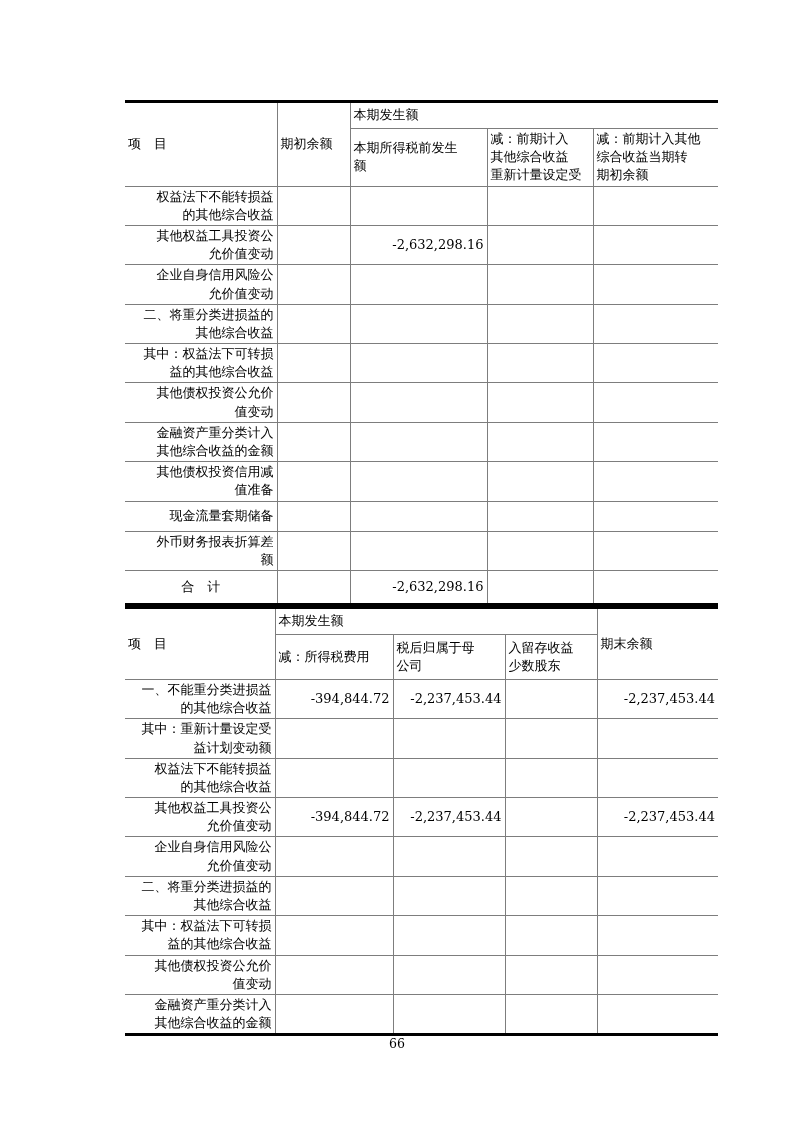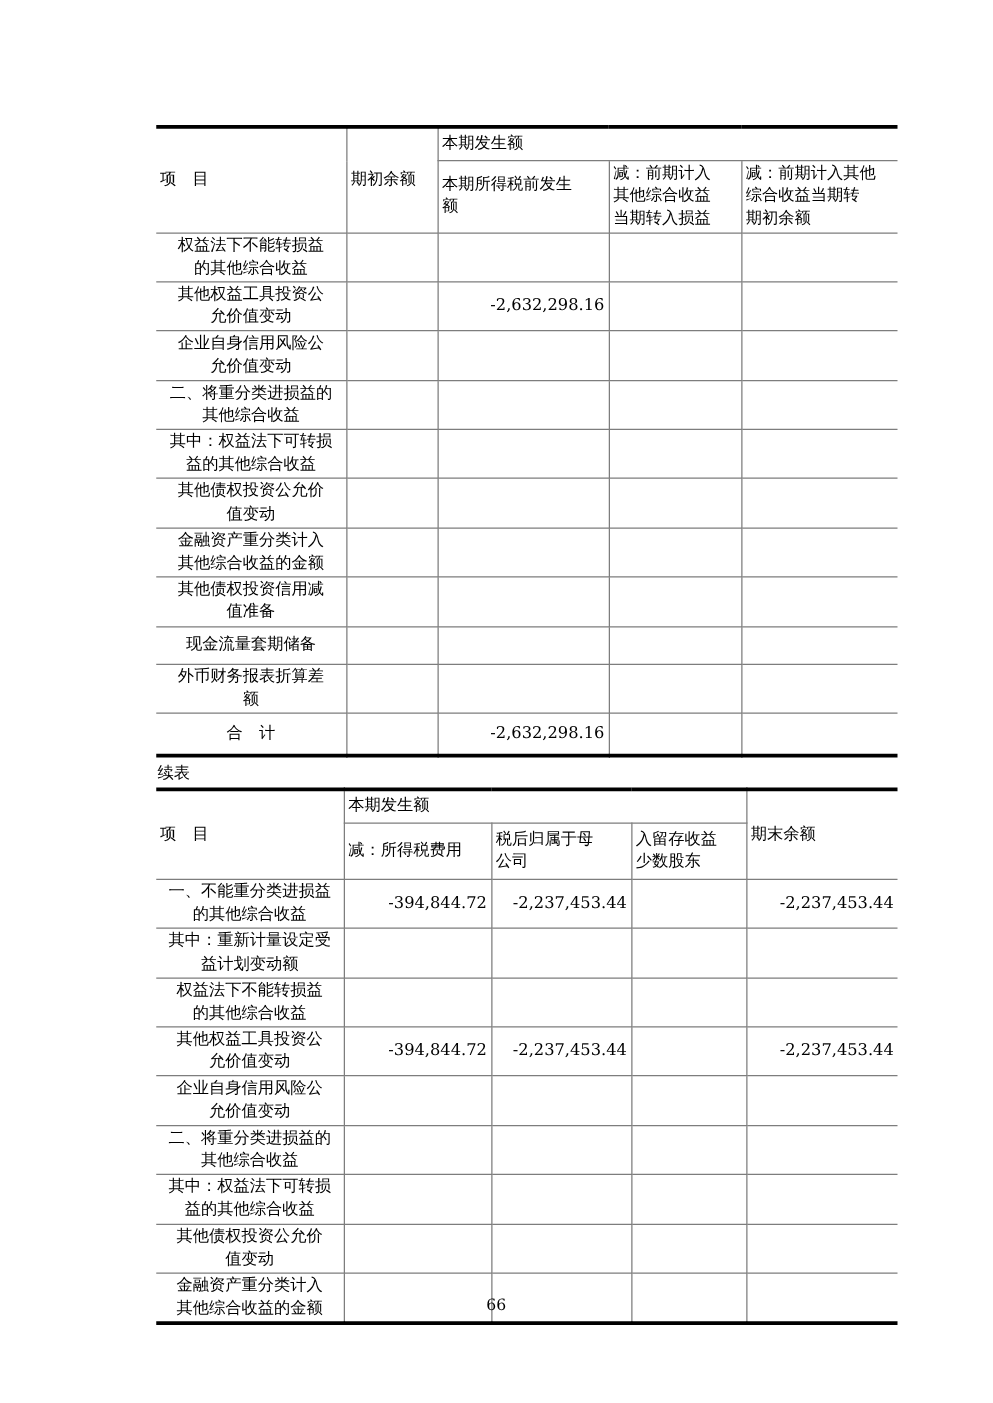--- a/index.html
+++ b/index.html
@@ -38,21 +38,21 @@
     padding: 1px 3px;
     overflow: hidden;
   }
   table.fin tr > *:first-child { border-left: none; }
   table.fin tr > *:last-child  { border-right: none; }
   th.group, th.hcell {
     text-align: left;
     white-space: pre-line;
   }
   td.label {
-    text-align: center;
+    text-align: right;
     white-space: pre-line;
     padding-left: 3px;
   }
   td.num {
     text-align: right;
     padding-right: 6px;
     white-space: nowrap;
   }
   tr.hrow1 > * { height: 23px; }
   tr.hrow2-t2 > * { height: 42px; }
@@ -91,21 +91,21 @@
           <tr class="hrow1">
         <th class="hcell" rowspan="2">项　目</th>
         <th class="hcell" rowspan="2">期初余额</th>
         <th class="group" colspan="3">本期发生额</th>
       </tr>
       <tr>
         <th class="hcell">本期所得税前发生
 额</th>
         <th class="hcell">减：前期计入
 其他综合收益
-当期转入损益</th>
+重新计量设定受</th>
         <th class="hcell">减：前期计入其他
 综合收益当期转
 期初余额</th>
       </tr>
 
       <tr>
         <td class="label">权益法下不能转损益
 的其他综合收益</td>
         <td class="num"></td>
         <td class="num"></td>
@@ -186,21 +186,20 @@
       <tr class="total">
         <td class="label center">合　计</td>
         <td class="num"></td>
         <td class="num">-2,632,298.16</td>
         <td class="num"></td>
         <td class="num"></td>
       </tr>
     </tbody>
       </table>
 
-    <div class="cont-label">续表</div>
 
     <table class="fin">
       <colgroup>
         <col style="width:150px">
           <col style="width:118px">
           <col style="width:112px">
           <col style="width:92px">
           <col style="width:121px">
       </colgroup>
       <tbody>

